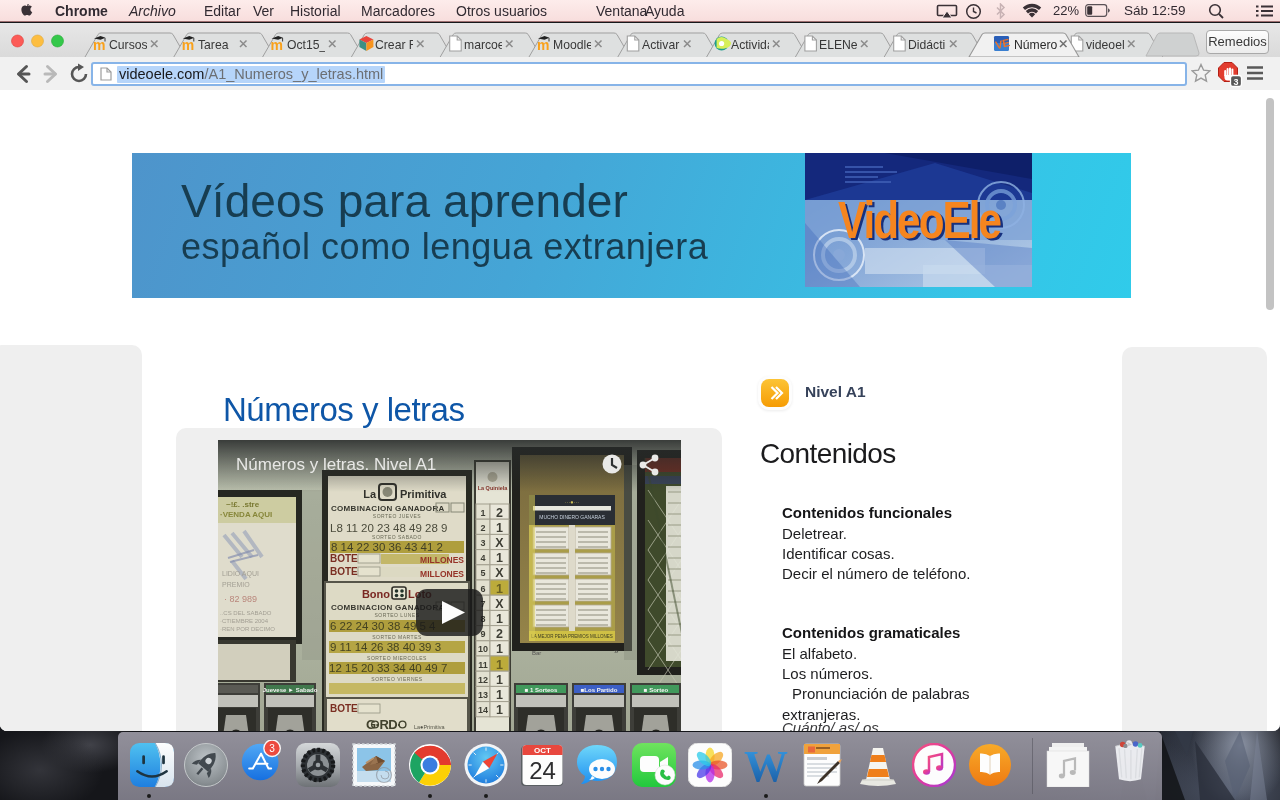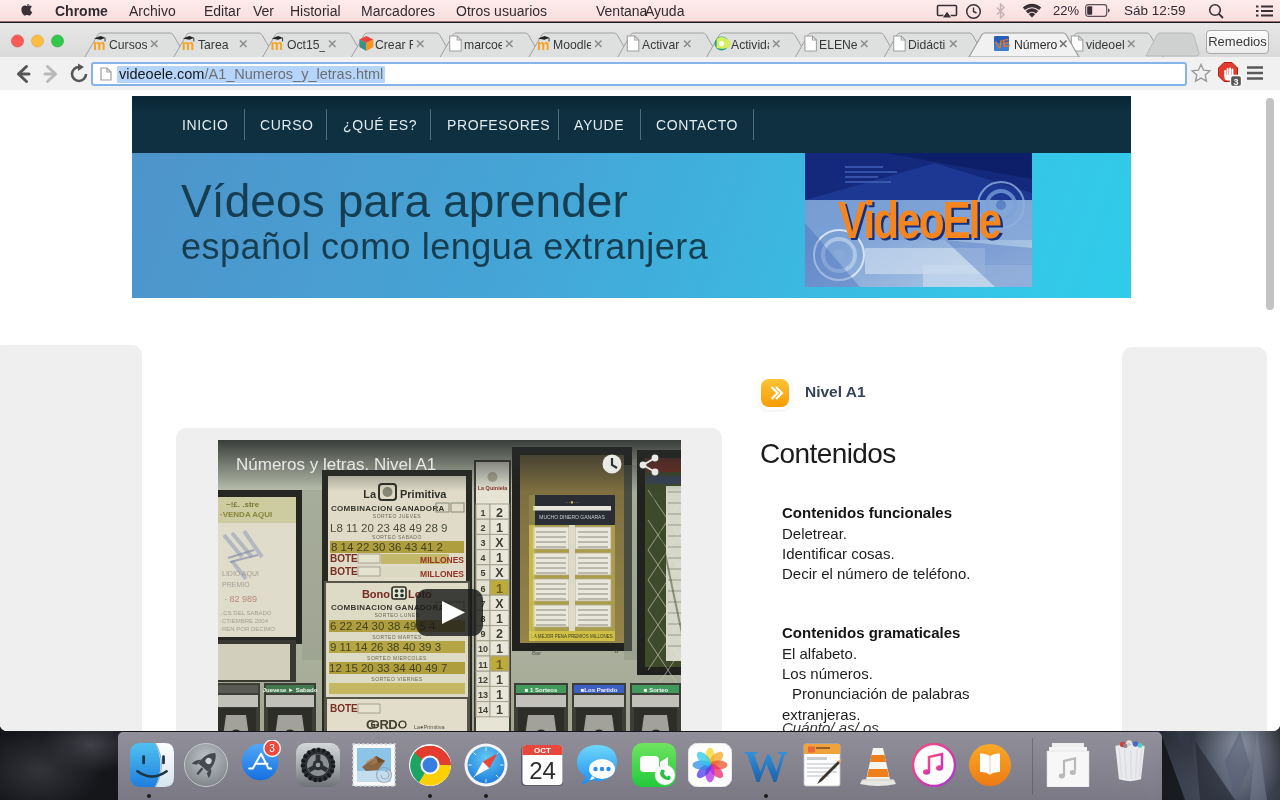--- a/index.html
+++ b/index.html
@@ -100,21 +100,21 @@
     <path d="M96,0 L112,69 L85,69 Z" fill="#1c2027" opacity="0.8"></path>
     <path d="M140,0 h18 l-6,25 Z" fill="#343b48" opacity="0.6"></path>
   </svg>
   <div id="menubar">
 
     <svg style="left:21px; top:4px;" width="13" height="15" viewBox="0 0 13 15">
       <path fill="#3a3136" d="M10.8,7.9c0-2.2,1.8-3.2,1.9-3.3c-1-1.5-2.6-1.7-3.2-1.7C8.1,2.8,6.9,3.7,6.3,3.7C5.6,3.7,4.6,2.9,3.5,2.9C2.1,3,0.7,3.8,0,5.1c-1.5,2.6-0.4,6.5,1.1,8.6c0.7,1,1.6,2.2,2.7,2.1c1.1,0,1.5-0.7,2.8-0.7c1.3,0,1.7,0.7,2.8,0.7c1.2,0,1.9-1.1,2.6-2.1c0.8-1.2,1.2-2.4,1.2-2.4S10.8,10.3,10.8,7.9z" transform="scale(0.78) translate(1.2,-1)"></path>
       <path fill="#3a3136" d="M8.6,1.6C9.2,0.9,9.6,0,9.5,0C8.7,0,7.8,0.6,7.3,1.2C6.8,1.8,6.4,2.7,6.5,3.5C7.3,3.6,8.1,2.3,8.6,1.6z" transform="scale(0.78) translate(1.2,-1)"></path>
     </svg>
     <span class="m" style="left:55px; font-weight:bold;">Chrome</span>
-    <span class="m" style="left:129px;">Archivo</span>
+    <span class="m" style="left:129px;font-style:italic;">Archivo</span>
     <span class="m" style="left:204px;">Editar</span>
     <span class="m" style="left:253px;">Ver</span>
     <span class="m" style="left:290px;">Historial</span>
     <span class="m" style="left:361px;">Marcadores</span>
     <span class="m" style="left:456px;">Otros usuarios</span>
     <span class="m" style="left:596px;">Ventana</span>
     <span class="m" style="left:645px;">Ayuda</span>
 
     <svg style="left:936px; top:4px;" width="22" height="15" viewBox="0 0 22 15">
       <rect x="1.5" y="1.5" width="19" height="10" rx="1" fill="none" stroke="#3a3136" stroke-width="1.6"></rect>
@@ -309,34 +309,20 @@
 
       <svg class="abs" style="left:1247px; top:9px;" width="16" height="14" viewBox="0 0 16 14">
         <path d="M0,1.5 h16 M0,7 h16 M0,12.5 h16" stroke="#595959" stroke-width="2.3"></path>
       </svg>
     </div>
 
     <div id="content">
       <div id="graybox-l"></div>
       <div id="graybox-r"></div>
 
-      <div id="nav">
-        <span style="left:50px;">INICIO</span>
-        <span style="left:128px;">CURSO</span>
-        <span style="left:211px;">¿QUÉ ES?</span>
-        <span style="left:315px;">PROFESORES</span>
-        <span style="left:442px;">AYUDE</span>
-        <span style="left:524px;">CONTACTO</span>
-        <i class="sep" style="left:112px;"></i>
-        <i class="sep" style="left:194px;"></i>
-        <i class="sep" style="left:298px;"></i>
-        <i class="sep" style="left:426px;"></i>
-        <i class="sep" style="left:508px;"></i>
-        <i class="sep" style="left:621px;"></i>
-      </div>
 
       <div id="banner">
         <div id="bt2">español como lengua extranjera</div>
         <div id="bt1">Vídeos para aprender</div>
         <svg class="abs" style="left:673px; top:0px;" width="227" height="134" viewBox="0 0 227 134" id="logosvg">
 <defs>
   <linearGradient id="lgbot" x1="0" y1="0" x2="1" y2="1">
     <stop offset="0" stop-color="#5e8aca"></stop>
               <stop offset="0.5" stop-color="#86a8d8"></stop>
               <stop offset="1" stop-color="#b8cfe8"></stop>
@@ -358,20 +344,21 @@
 <rect x="118" y="112" width="109" height="22" fill="#c8daee" opacity="0.7"></rect>
 <path d="M140,87 L190,134 L227,134 L227,95 Z" fill="#4a74c0" opacity="0.4"></path>
 <path d="M0,70 L55,134 L0,134 Z" fill="#3a64b8" opacity="0.35"></path>
 <g transform="translate(114,85) scale(0.96,1.18)">
 <text x="2.5" y="2" font-size="44" font-weight="bold" fill="#16307e" text-anchor="middle" font-family="Liberation Sans" letter-spacing="-2">VideoEle</text>
 <text x="0" y="0" font-size="44" font-weight="bold" fill="#f5851f" text-anchor="middle" font-family="Liberation Sans" letter-spacing="-2">VideoEle</text>
 </g>
 </svg>
       </div>
 
+      <div id="pagetitle">Números y letras</div>
 
       <div id="videobox">
         <div id="video">
           <svg width="463" height="347" viewBox="0 0 463 347" id="videosvg">
 <defs>
 <linearGradient id="vwall" x1="0" y1="0" x2="0" y2="1">
  <stop offset="0" stop-color="#c6ccba"></stop>
                 <stop offset="0.55" stop-color="#b2b8a6"></stop>
                 <stop offset="1" stop-color="#a0a692"></stop>
 </linearGradient>

